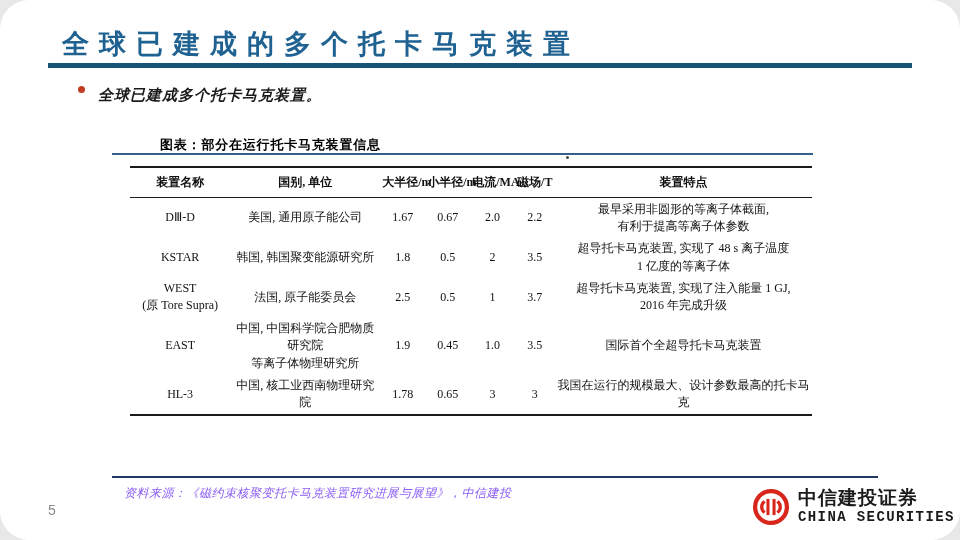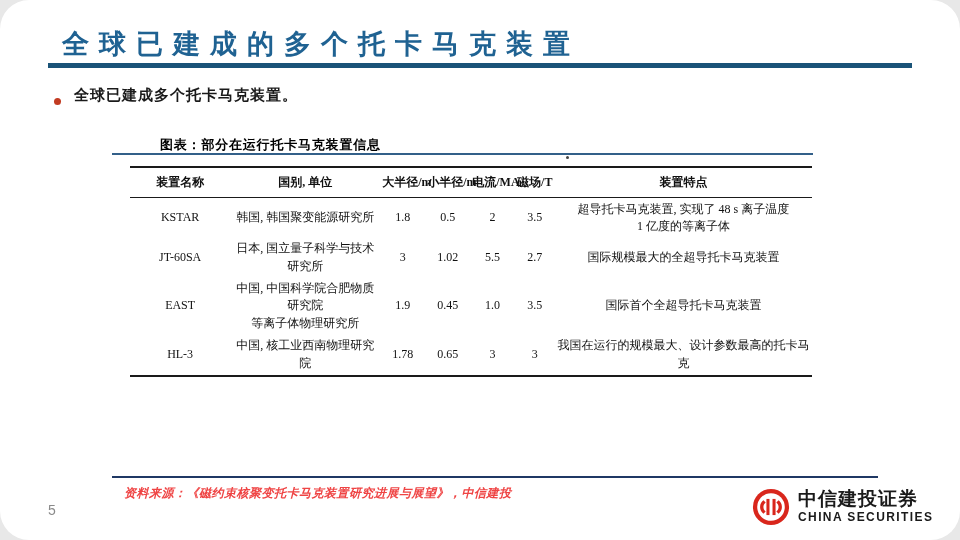--- a/index.html
+++ b/index.html
@@ -14,21 +14,21 @@
     position:absolute; left:62px; top:26px;
     font-size:27px; font-weight:bold; color:#1F6292;
     letter-spacing:10px; white-space:nowrap;
     font-family:"Liberation Serif", serif;
   }
   .title-bar {
     position:absolute; left:48px; top:63px; width:864px; height:5px;
     background:#1A5378;
   }
   
-  .bullet-row { position:absolute; left:54px; top:86px; display:flex; align-items:flex-end; }
+  .bullet-row { position:absolute; left:78px; top:86px; display:flex; align-items:flex-start;font-style:italic; }
   .bullet-dot {
     width:7px; height:7px; border-radius:50%; background:#C23B22;
     margin-right:13px; flex:0 0 auto;
   }
   .bullet-text {
     font-size:15px; color:#1a1a1a; letter-spacing:1px; font-weight:600;
     font-family:"Liberation Serif", serif;
   }
   
   .figure-caption {
@@ -58,38 +58,38 @@
   .paper-table td {
     text-align:center; vertical-align:middle; padding:2.5px 2px;
     line-height:1.45; white-space:pre-line;
   }
   .bottom-rule {
     position:absolute; left:112px; top:476px; width:766px; height:2px;
     background:#1F3864;
   }
   .source-note {
     position:absolute; left:124px; top:485px;
-    font-size:12px; font-style:italic; font-weight:700; color:#ef4444;
+    font-size:12px; font-style:italic; font-weight:400; color:#8b5cf6;
     font-family:"Liberation Serif", serif; letter-spacing:0.5px;
   }
   
   .page-number {
     position:absolute; left:48px; top:502px;
     font-size:14px; color:#8A8A8A;
   }
   .logo { position:absolute; left:752px; top:488px; display:flex; align-items:center; }
   .logo-mark { width:38px; height:38px; flex:0 0 auto; margin-right:8px; }
   .logo-text { display:flex; flex-direction:column; justify-content:flex-end; }
   .logo-cn {
     font-size:19px; font-weight:bold; color:#1a1a1a; letter-spacing:1px;
     line-height:1.1; white-space:nowrap;
   }
   .logo-en {
-    font-size:12px; font-weight:bold; color:#1a1a1a; letter-spacing:1.4px;
-    line-height:1.2; white-space:nowrap;
+    font-size:14px; font-weight:bold; color:#1a1a1a; letter-spacing:1.4px;
+    line-height:1.2; white-space:nowrap;font-family:Liberation Mono, monospace;
   }
 </style>
 </head>
 <body>
 
 <div class="slide">
 
   <div class="slide-title">全球已建成的多个托卡马克装置</div>
   <div class="title-bar"></div>
 
@@ -118,37 +118,49 @@
         <th>国别, 单位</th>
         <th>大半径/m</th>
         <th>小半径/m</th>
         <th>电流/MA</th>
         <th>磁场/T</th>
         <th>装置特点</th>
       </tr>
     </thead>
     <tbody>
       <tr>
+        <td>DⅢ-D</td>
+        <td>美国, 通用原子能公司</td>
+        <td>1.67</td>
+        <td>0.67</td>
+        <td>2.0</td>
+        <td>2.2</td>
+        <td>最早采用非圆形的等离子体截面,
+有利于提高等离子体参数</td>
+      </tr>
+      <tr>
         <td>KSTAR</td>
         <td>韩国, 韩国聚变能源研究所</td>
         <td>1.8</td>
         <td>0.5</td>
         <td>2</td>
         <td>3.5</td>
         <td>超导托卡马克装置, 实现了 48 s 离子温度
 1 亿度的等离子体</td>
       </tr>
       <tr>
-        <td>JT-60SA</td>
-        <td>日本, 国立量子科学与技术研究所</td>
-        <td>3</td>
-        <td>1.02</td>
-        <td>5.5</td>
-        <td>2.7</td>
-        <td>国际规模最大的全超导托卡马克装置</td>
+        <td>WEST
+(原 Tore Supra)</td>
+        <td>法国, 原子能委员会</td>
+        <td>2.5</td>
+        <td>0.5</td>
+        <td>1</td>
+        <td>3.7</td>
+        <td>超导托卡马克装置, 实现了注入能量 1 GJ,
+2016 年完成升级</td>
       </tr>
       <tr>
         <td>EAST</td>
         <td>中国, 中国科学院合肥物质研究院
 等离子体物理研究所</td>
         <td>1.9</td>
         <td>0.45</td>
         <td>1.0</td>
         <td>3.5</td>
         <td>国际首个全超导托卡马克装置</td>

